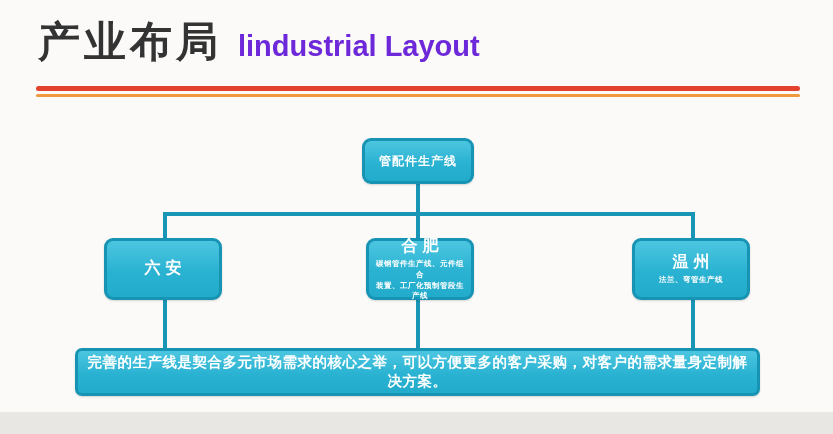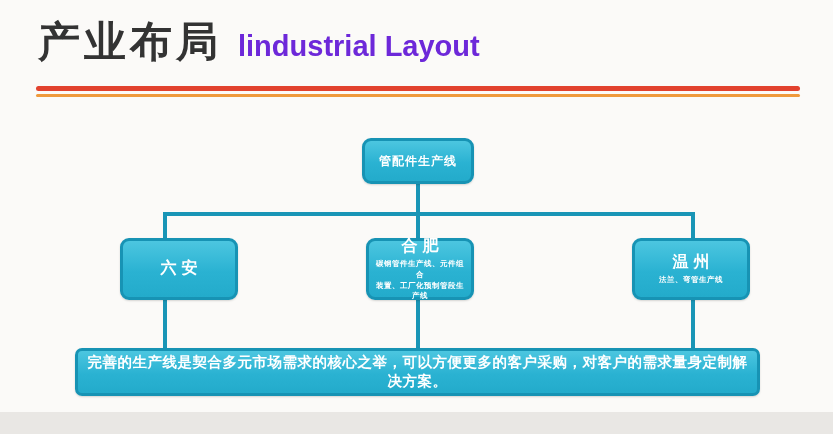--- a/index.html
+++ b/index.html
@@ -40,21 +40,21 @@
     border:3px solid #1793b4;
     border-radius:9px;
     color:#ffffff;
     display:flex;flex-direction:column;align-items:center;justify-content:center;
     text-align:center;
     box-shadow:0 1px 2px rgba(0,0,0,0.15);
   }
   .node-root{left:362px;top:138px;width:112px;height:46px;}
   .node-root .node-title{font-size:12px;font-weight:bold;letter-spacing:1px;}
   .node-child{top:238px;height:62px;padding:4px 4px;}
-  .node-luan{left:120px;width:118px;}
+  .node-luan{left:104px;width:118px;}
   .node-hefei{left:366px;width:108px;}
   .node-wenzhou{left:632px;width:118px;}
   .node-child .node-title{
     font-size:16px;font-weight:bold;letter-spacing:5px;
     text-indent:5px; 
     margin-bottom:2px;
   }
   .node-desc{font-size:7.5px;font-weight:bold;line-height:1.45;letter-spacing:0.5px;}
   .node-desc span{display:block;}
   .node-footer{

